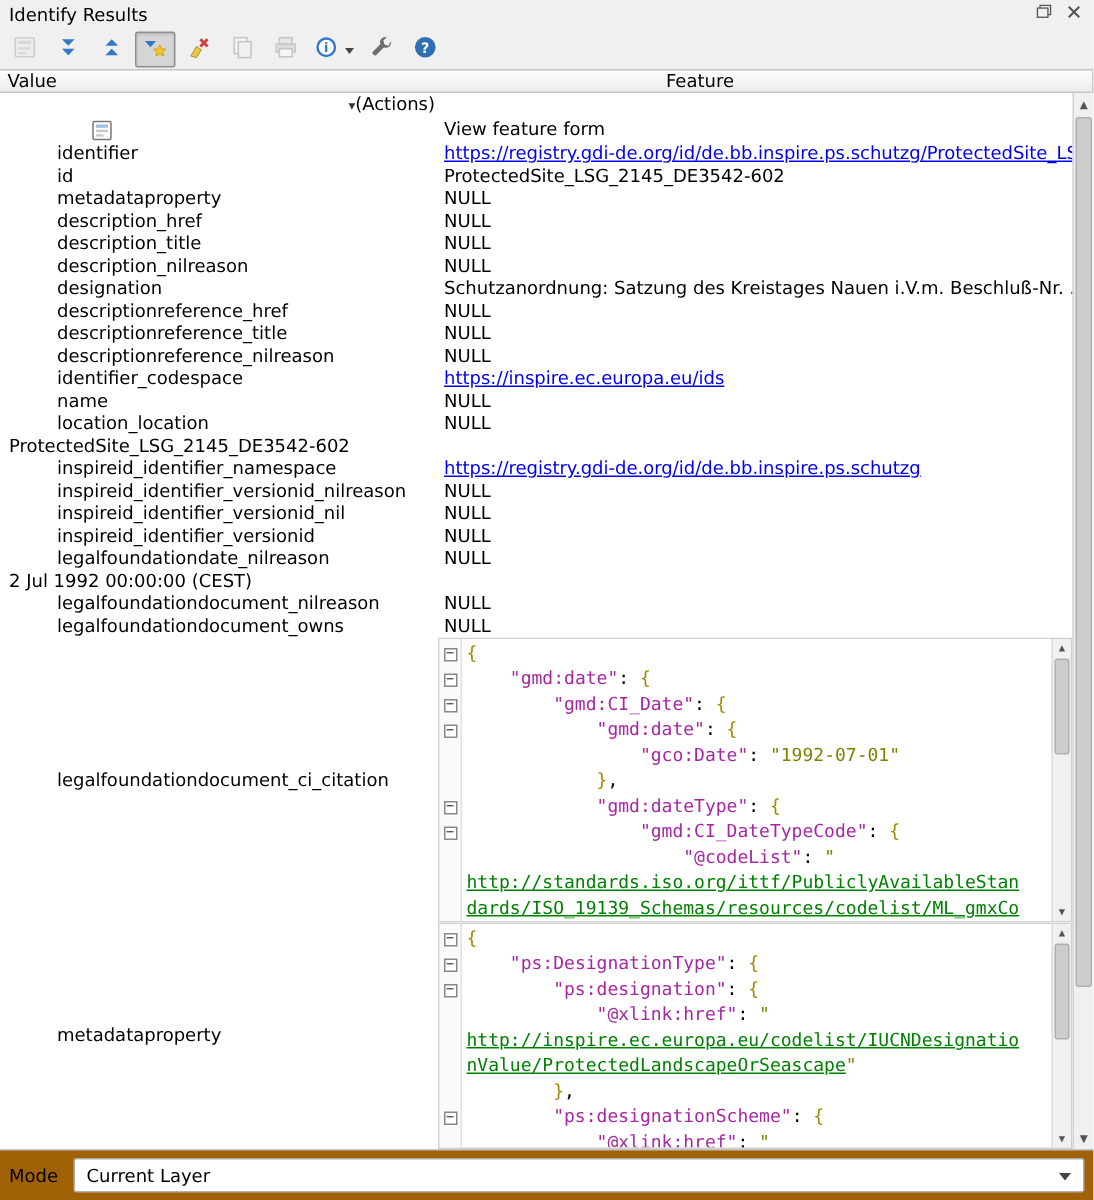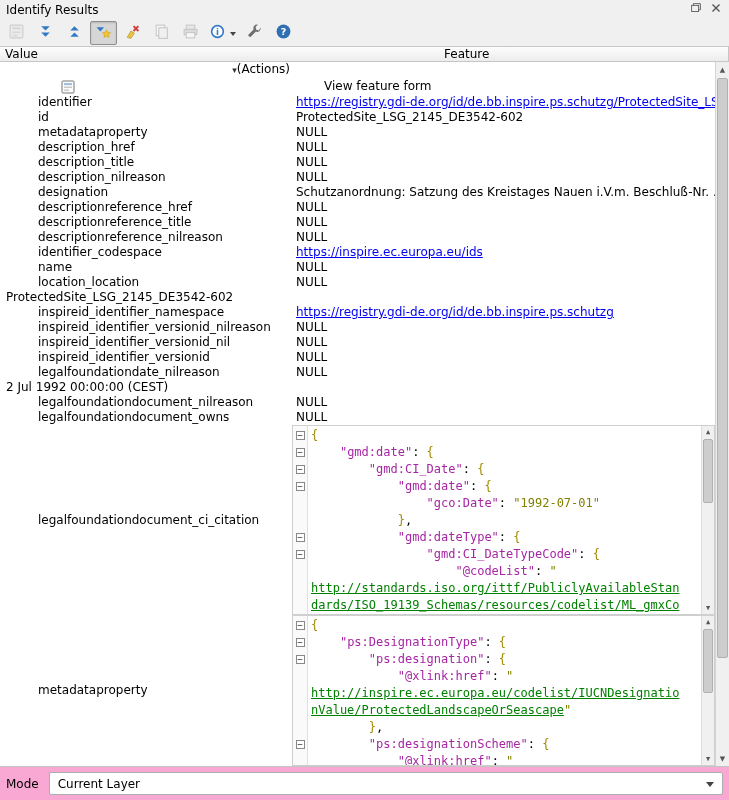--- a/index.html
+++ b/index.html
@@ -29,21 +29,21 @@
   
   .header-row{height:16px;display:flex;background:linear-gradient(#fdfdfd,#ececec);border-top:1px solid #c6c6c6;border-bottom:1px solid #c6c6c6;flex:none;}
   .header-cell{padding:0 5px;line-height:15px;font-size:12px;border-right:1px solid #c6c6c6;overflow:hidden;white-space:nowrap;}
   .header-cell.feature{width:290px;flex:none;}
   .header-cell.value{flex:1;border-right:none;}
 
   
   .tree{flex:1;background:#fff;display:flex;overflow:hidden;}
   .rows{width:715px;flex:none;overflow:hidden;}
   .row{display:flex;height:15px;line-height:15px;overflow:hidden;}
-  .row.action{height:18px;line-height:18px;gap:28px;}
+  .row.action{height:18px;line-height:18px;}
   .cell{overflow:hidden;white-space:nowrap;}
   .cell.feature{width:290px;flex:none;padding-left:38px;}
   .cell.value{flex:1;padding-left:6px;}
   .row.group .cell.feature{padding-left:18px;text-align:right;}
   .expander{display:inline-block;width:14px;font-size:9px;color:#333;}
   .action-icon{display:inline-flex;margin-left:22px;vertical-align:middle;align-items:center;height:100%;}
   .val.link{color:var(--link-blue);text-decoration:underline;}
   .row.code{align-items:stretch;}
   .row.code .cell.feature{display:flex;align-items:center;}
   .row.code .cell.value{padding:0 0 0 2px;display:flex;}
@@ -65,21 +65,21 @@
   .vscroll{width:14px;flex:none;background:#f0f0f0;border-left:1px solid #d4d4d4;position:relative;}
   .sb-arrow{height:15px;display:flex;align-items:center;justify-content:center;font-size:7px;color:#555;}
   .sb-arrow.down{position:absolute;bottom:0;left:0;right:0;}
   .sb-thumb{position:absolute;left:1px;right:1px;background:#cdcdcd;border:1px solid #b0b0b0;border-radius:2px;}
   .main-thumb{top:16px;height:580px;}
   .code-scroll{width:13px;flex:none;background:#f0f0f0;border-left:1px solid #dcdcdc;position:relative;}
   .code-scroll .sb-arrow{height:12px;}
   .code-thumb{top:13px;height:64px;}
 
   
-  .modebar{height:34px;flex:none;display:flex;align-items:center;padding:0 6px;border-top:1px solid #c4c4c4;background:#f9a8d4;}
+  .modebar{height:34px;flex:none;display:flex;align-items:center;padding:0 6px;border-top:1px solid #c4c4c4;background:#a16207;}
   .modebar .mode-label{font-size:12px;margin-right:10px;}
   .combo{flex:1;height:23px;background:#fff;border:1px solid #adadad;border-radius:2px;display:flex;align-items:center;padding:0 8px;}
   .combo .combo-text{flex:1;font-size:12px;}
   .combo-arrow{width:0;height:0;border:4px solid transparent;border-top:5px solid #444;margin-top:5px;}
 </style>
 </head>
 <body>
 
 <div class="window">
 

